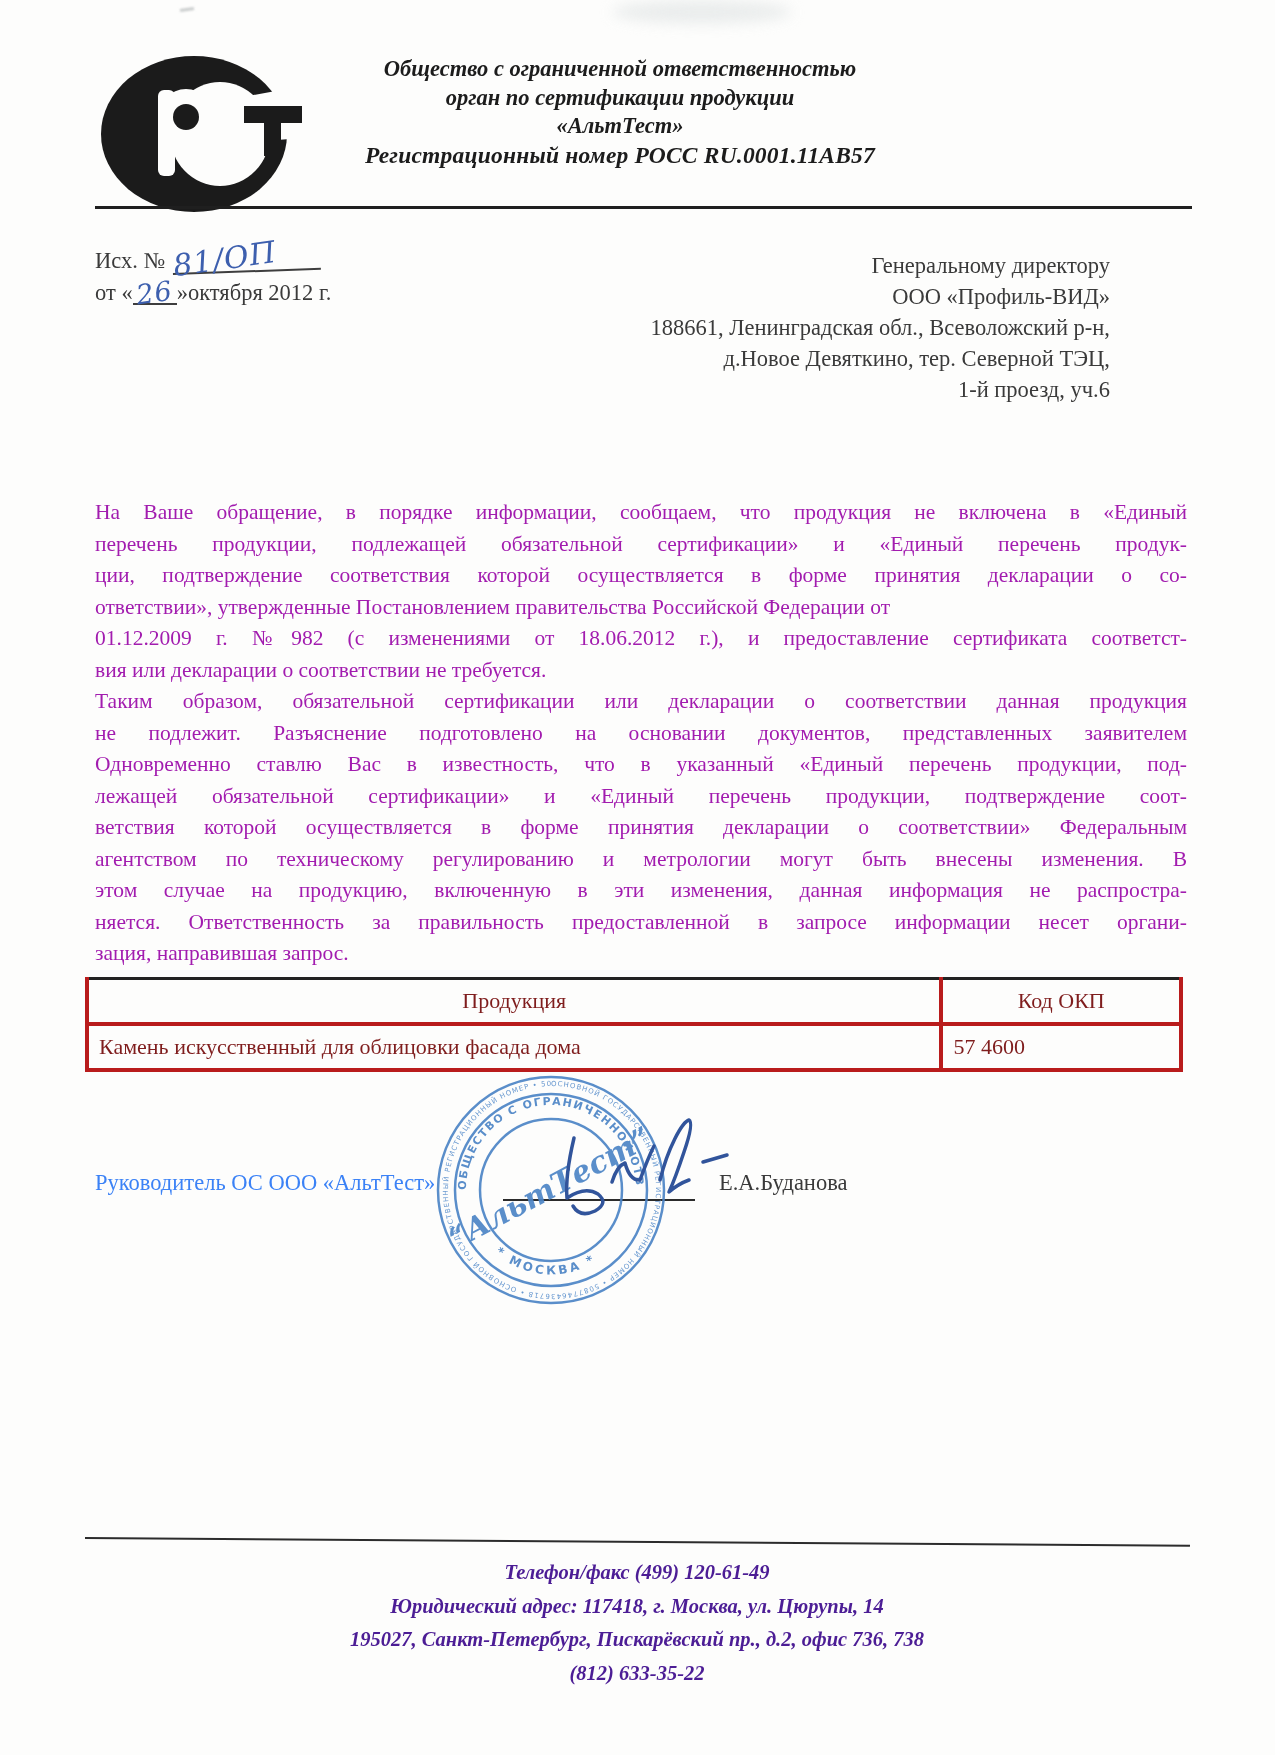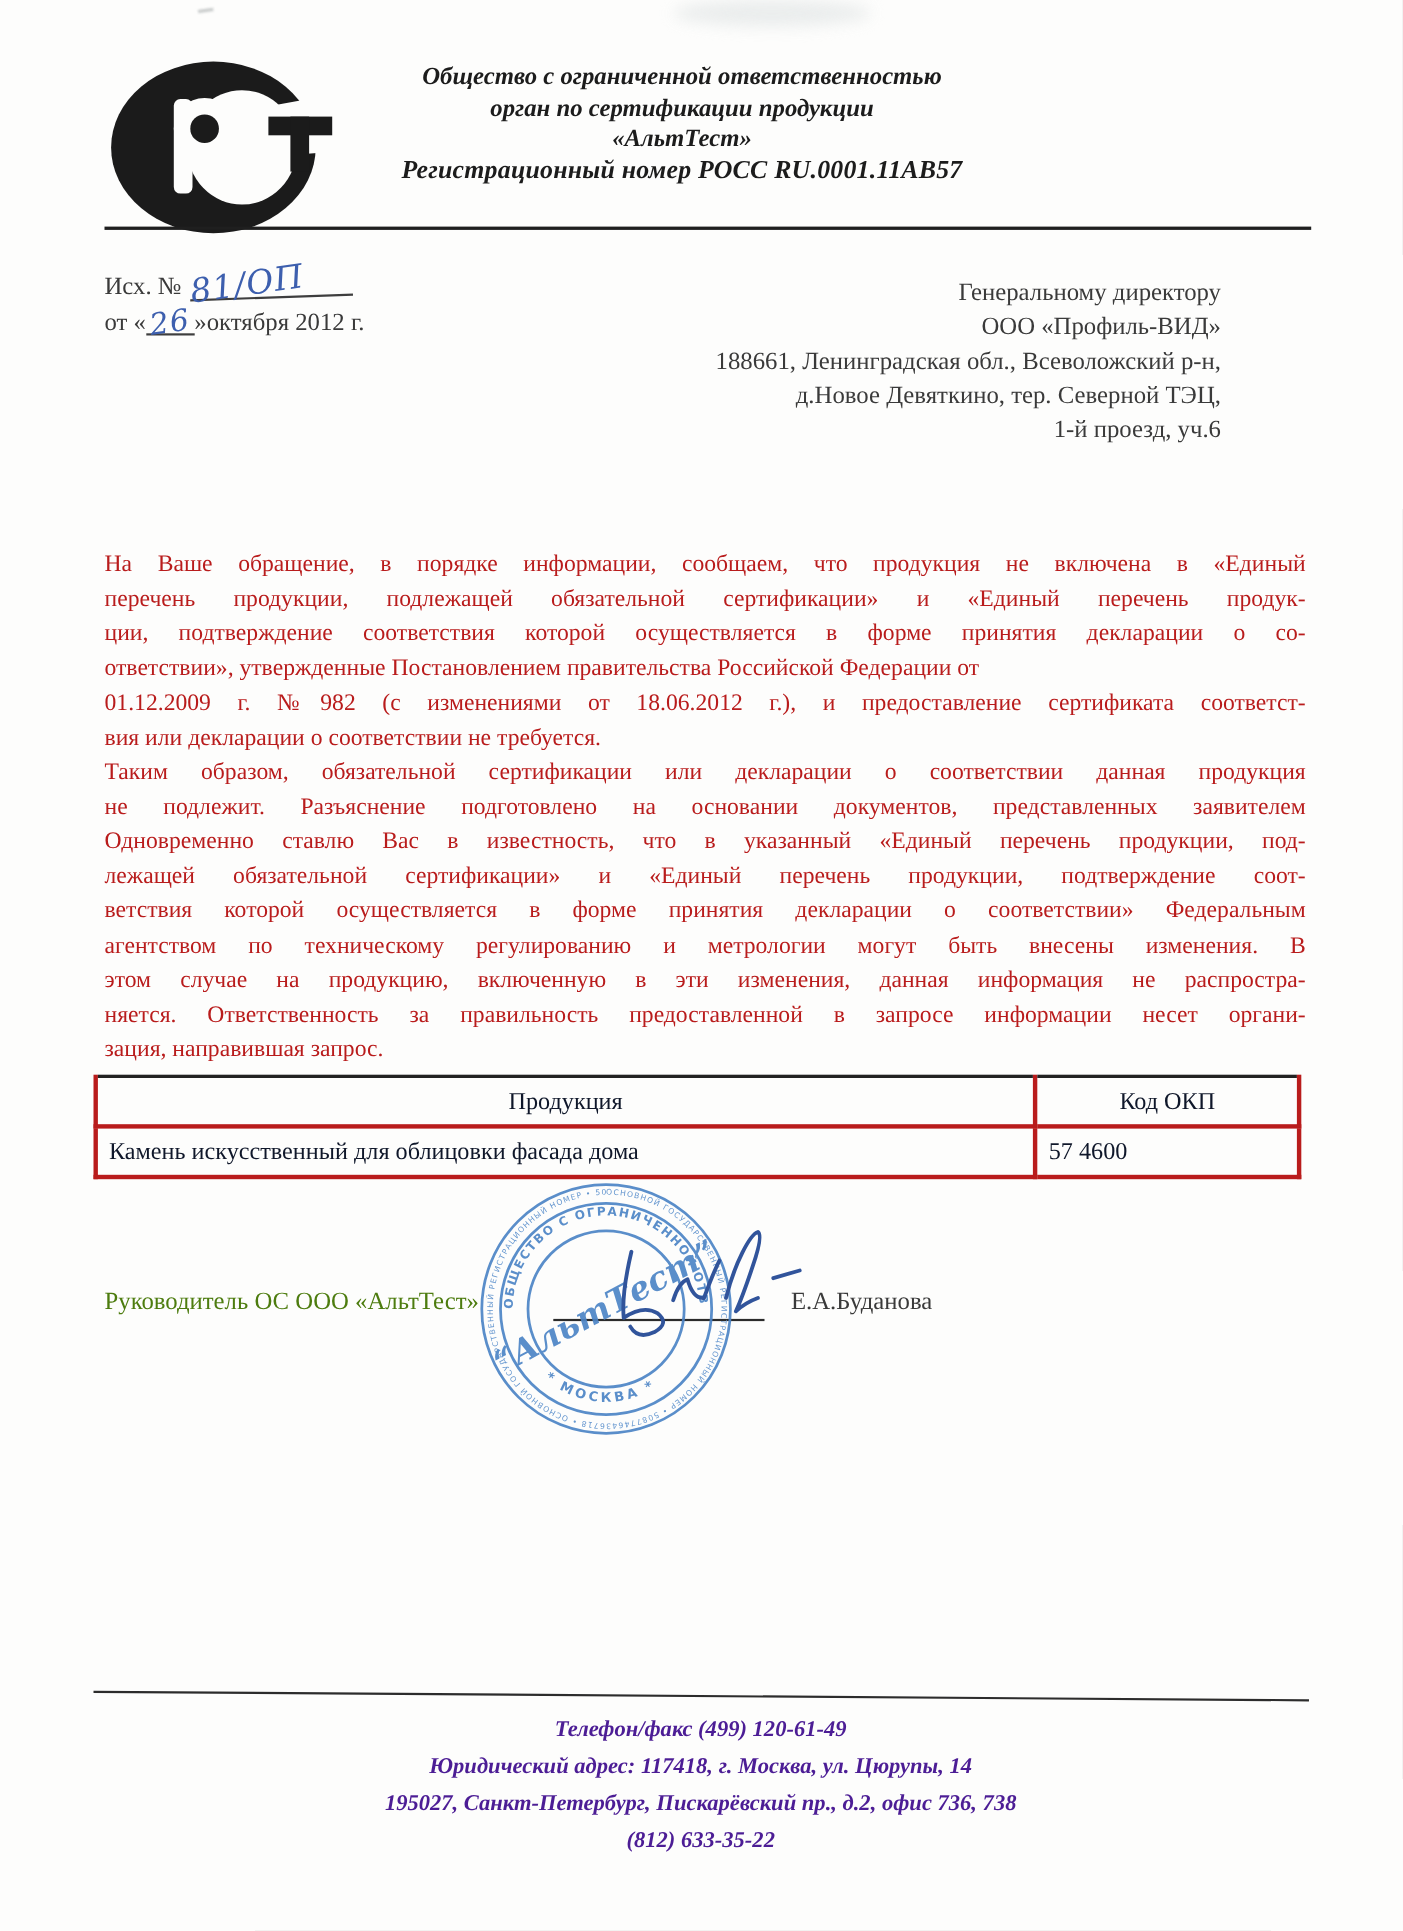--- a/index.html
+++ b/index.html
@@ -31,35 +31,35 @@
   .hw-wrap .hand{display:inline-block; transform:rotate(-6deg) translateY(3px);}
   .hw-day{display:inline-block; border-bottom:2px solid #3e3e3e; min-width:44px; text-align:center; line-height:20px;}
   .hw-day .hand{font-size:27px; display:inline-block; transform:rotate(-8deg) translateY(2px);}
 
   
   .recipient{position:absolute; left:520px; top:250px; width:590px; text-align:right;
     font-size:22.5px; line-height:31px; color:#3a3a3a;}
 
   
   .body-block{position:absolute; left:95px; top:500px; width:1092px;
-    font-size:21.5px; color:#b91c1c;}
+    font-size:21.5px; color:#a21caf;}
   .bline{height:31.5px; text-align:justify; text-align-last:justify; white-space:nowrap;}
   .bline.left{text-align:center; text-align-last:left;}
 
   
   .prod-table{position:absolute; left:85px; top:977px; width:1098px;
-    border-collapse:collapse; font-size:22px; color:#0f172a;}
+    border-collapse:collapse; font-size:22px; color:#7f1d1d;}
   .prod-table td{border:4px solid #b91c1c;}
   .prod-table .h td{border-top:3px solid #222; height:42px; text-align:center; padding:0 6px;}
   .prod-table .r td{height:42px; padding:0 10px;}
   .prod-table .c1{width:872px;}
   .prod-table .c2{width:226px; }
 
   
-  .sig-title{position:absolute; left:95px; top:1170px; font-size:22.5px; color:#4d7c0f; white-space:nowrap;}
+  .sig-title{position:absolute; left:95px; top:1170px; font-size:22.5px; color:#3b82f6; white-space:nowrap;}
   .sig-line{position:absolute; left:503px; top:1199px; width:192px; height:2px; background:#2b2b2b;}
   .sig-name{position:absolute; left:719px; top:1170px; font-size:22.5px; color:#3a3a3a;}
   .stamp{position:absolute; left:433px; top:1072px; width:236px; height:236px; opacity:.92;}
   .scribble{position:absolute; left:540px; top:1110px; width:210px; height:130px;}
 
   
   .rule-foot{position:absolute; left:85px; top:1537px; width:1105px; height:2px;
     background:#2c2c2c; transform:rotate(0.4deg); transform-origin:left center;}
   .footer{position:absolute; left:187px; top:1556px; width:900px; text-align:center;
     font-weight:bold; font-style:italic; font-size:20.5px; line-height:33.5px; color:#4c1d95;}

